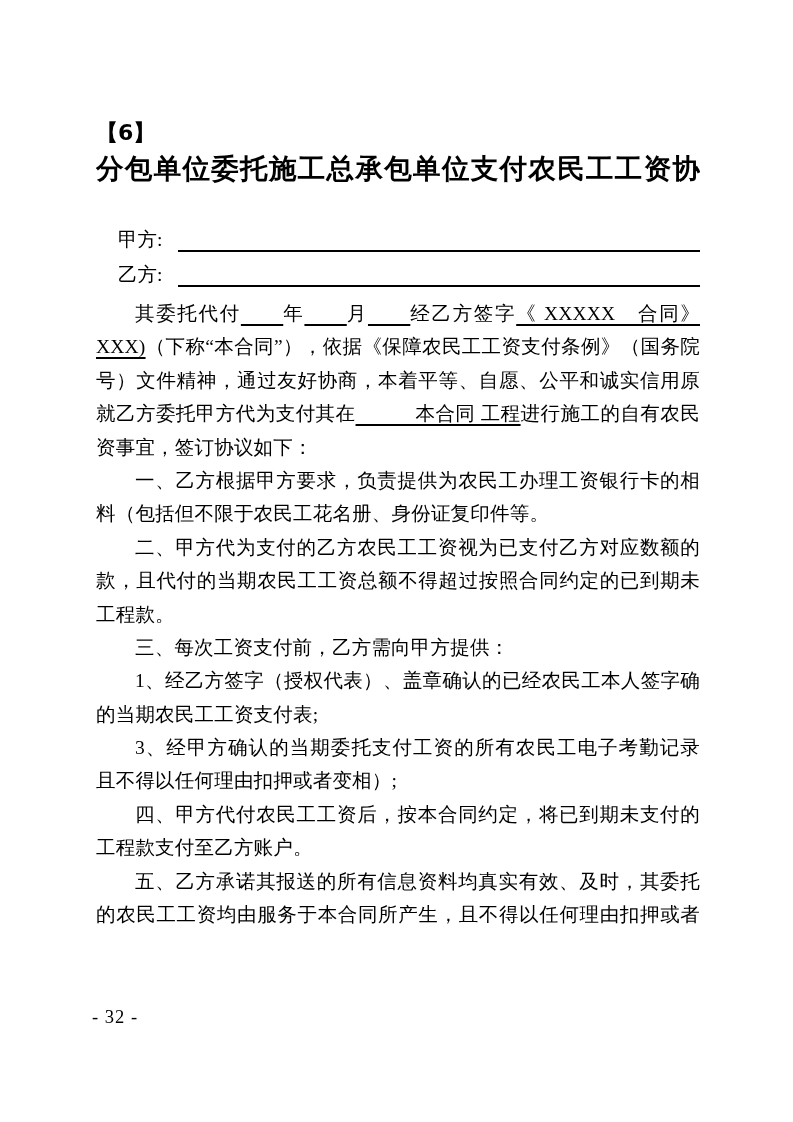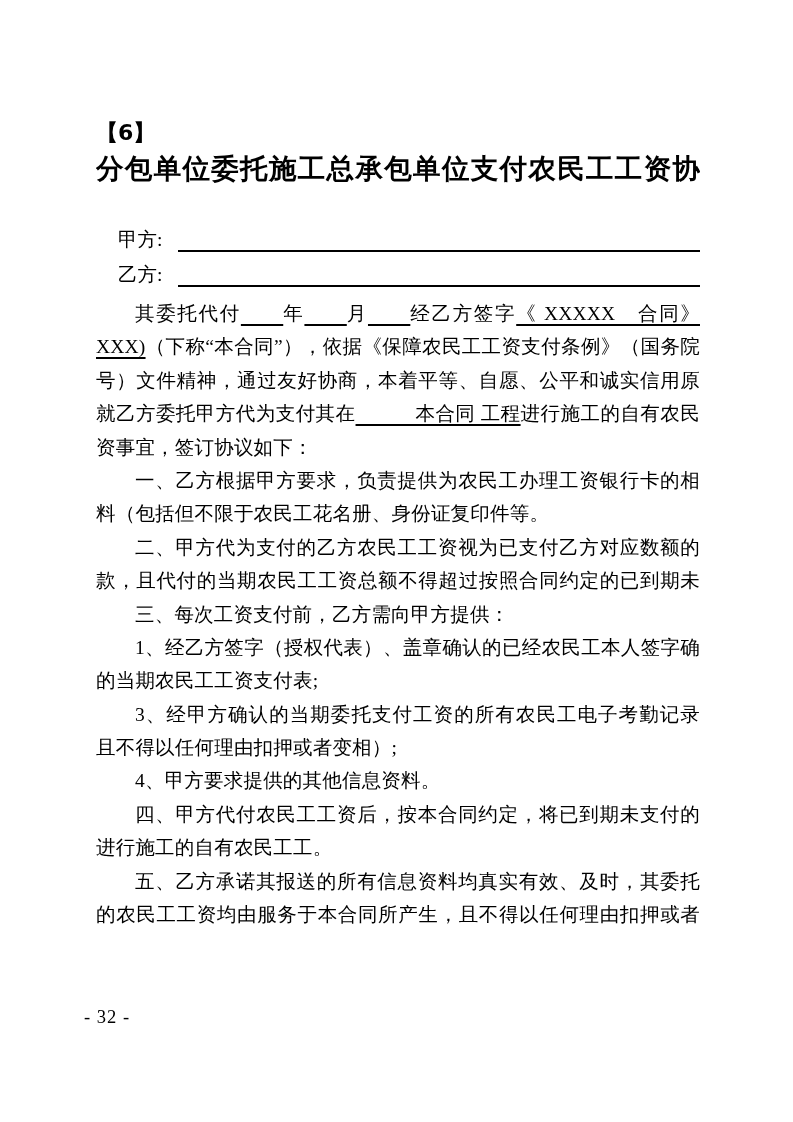--- a/index.html
+++ b/index.html
@@ -71,21 +71,21 @@
     text-align: justify;
     text-align-last: justify;
   }
   .line .u {
     text-decoration: underline;
     text-underline-offset: 4px;
     text-decoration-thickness: 1.5px;
   }
   .page-number {
     position: absolute;
-    left: 84px;
+    left: 92px;
     top: 1007px;
     font-size: 18.5px;
     letter-spacing: 1px;
   }
 </style>
 </head>
 <body>
 
 <div class="page">
 
@@ -107,27 +107,27 @@
   <div class="doc-body">
       <div class="line indent full"><span>其委托代付</span><span class="u">　　</span><span>年</span><span class="u">　　</span><span>月</span><span class="u">　　</span><span>经乙方签字</span><span class="u">《 XXXXX　合同》（合同编号</span></div>
       <div class="line full"><span class="u">XXX)</span><span>（下称“本合同”），依据《保障农民工工资支付条例》（国务院令第 724</span></div>
       <div class="line full"><span>号）文件精神，通过友好协商，本着平等、自愿、公平和诚实信用原则，</span></div>
       <div class="line full"><span>就乙方委托甲方代为支付其在</span><span class="u">　　　本合同 工程</span><span>进行施工的自有农民工工</span></div>
       <div class="line"><span>资事宜，签订协议如下：</span></div>
       <div class="line indent full"><span>一、乙方根据甲方要求，负责提供为农民工办理工资银行卡的相关资</span></div>
       <div class="line"><span>料（包括但不限于农民工花名册、身份证复印件等。</span></div>
       <div class="line indent full"><span>二、甲方代为支付的乙方农民工工资视为已支付乙方对应数额的工程</span></div>
       <div class="line full"><span>款，且代付的当期农民工工资总额不得超过按照合同约定的已到期未支付</span></div>
+      <div class="line"><span>工程款。</span></div>
       <div class="line indent"><span>三、每次工资支付前，乙方需向甲方提供：</span></div>
       <div class="line indent full"><span>1、经乙方签字（授权代表）、盖章确认的已经农民工本人签字确认后</span></div>
       <div class="line"><span>的当期农民工工资支付表;</span></div>
       <div class="line indent full"><span>3、经甲方确认的当期委托支付工资的所有农民工电子考勤记录（电子</span></div>
       <div class="line"><span>且不得以任何理由扣押或者变相）;</span></div>
-      <div class="line indent"><span>4、甲方要求提供的其他信息资料。</span></div>
       <div class="line indent full"><span>四、甲方代付农民工工资后，按本合同约定，将已到期未支付的应付</span></div>
-      <div class="line"><span>进行施工的自有农民工工。</span></div>
+      <div class="line"><span>工程款支付至乙方账户。</span></div>
       <div class="line indent full"><span>五、乙方承诺其报送的所有信息资料均真实有效、及时，其委托代付</span></div>
       <div class="line full"><span>的农民工工资均由服务于本合同所产生，且不得以任何理由扣押或者变相</span></div>
     </div>
 
   <div class="page-number">- 32 -</div>
 
 </div>
 
 </body></html>

